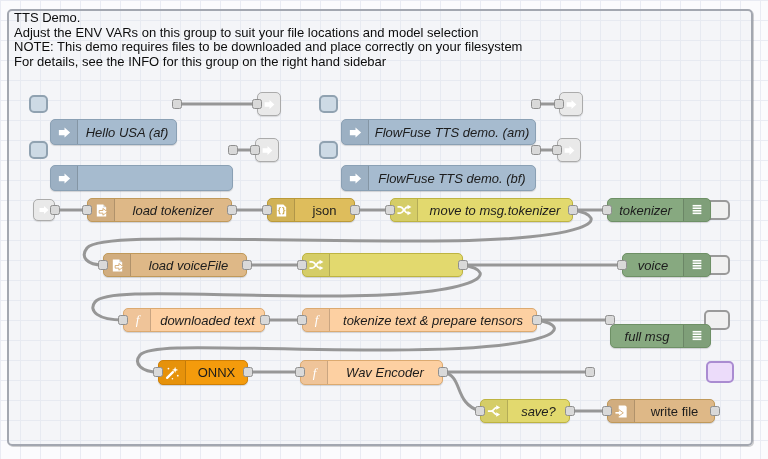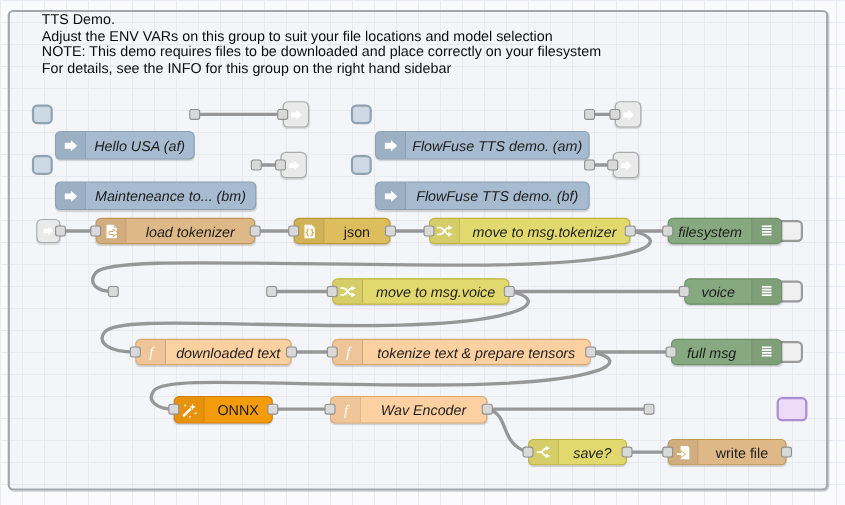--- a/index.html
+++ b/index.html
@@ -14,21 +14,21 @@
   }
   #group{
     position:absolute; left:7px; top:9px; width:746px; height:437px;
     border:2px solid #a3a7b0; border-radius:5px;
     background:rgba(228,231,240,0.30);
     box-shadow:1px 1px 0 rgba(0,0,0,0.18);
     box-sizing:border-box; z-index:0;
   }
   #group-label{
     position:absolute; left:14px; top:11px; z-index:2;
-    font-size:13px; line-height:14.5px; color:#0c0c0c; white-space:nowrap;margin-left:24px;
+    font-size:13px; line-height:14.5px; color:#0c0c0c; white-space:nowrap;
   }
   #group-label span{display:block;}
   svg.layer{position:absolute; left:0; top:0; z-index:1; pointer-events:none;}
   svg.layer.top{z-index:3;}
   svg.layer path.wire{stroke:#979797; stroke-width:3; fill:none; stroke-linecap:round; pointer-events:stroke;}
   svg.layer rect.port{fill:#d9d9d9; stroke:#8f8f8f; stroke-width:1; pointer-events:all;}
   .node{
     position:absolute; z-index:2; display:flex; align-items:stretch;
     border-radius:5px; box-sizing:border-box;
     box-shadow:0 1px 1px rgba(0,0,0,0.15);
@@ -135,21 +135,20 @@
         <path d="M2 5.2 H8 V2.6 L14 8 L8 13.4 V10.8 H2 Z" fill="#fff"></path>
       </svg>
   </div>
 
   <div class="node inject it" style="left:50px;top:137px;width:183px;height:26px">
     <span class="icn">
       <svg width="15" height="15" viewBox="0 0 16 16">
           <path d="M2 5.2 H8 V2.6 L14 8 L8 13.4 V10.8 H2 Z" fill="#fff"></path>
         </svg>
     </span>
-    <span class="lbl">Mainteneance to... (bm)</span>
   </div>
   <div class="linknode" style="left:255px;top:138px;width:24px;height:24px">
     <svg width="13" height="13" viewBox="0 0 16 16">
         <path d="M2 5.2 H8 V2.6 L14 8 L8 13.4 V10.8 H2 Z" fill="#fff"></path>
       </svg>
   </div>
 
   <div class="node inject it" style="left:341px;top:137px;width:195px;height:26px">
     <span class="icn">
       <svg width="15" height="15" viewBox="0 0 16 16">
@@ -205,34 +204,43 @@
 
   <div class="node debugnode it" style="left:607px;top:198px;width:104px;height:24px">
     <span class="icn r">
       <svg width="14" height="14" viewBox="0 0 16 16">
         <rect x="3" y="2.2" width="10" height="1.8" fill="#fff"></rect>
           <rect x="3" y="5.1" width="10" height="1.8" fill="#fff"></rect>
         <rect x="3" y="8" width="10" height="1.8" fill="#fff"></rect>
           <rect x="3" y="10.9" width="10" height="1.8" fill="#fff"></rect>
       </svg>
     </span>
-    <span class="lbl">filesystem</span>
-  </div>
-
+    <span class="lbl">tokenizer</span>
+  </div>
+
+  <div class="node filenode it" style="left:103px;top:253px;width:144px;height:24px">
+    <span class="icn">
+      <svg width="15" height="15" viewBox="0 0 16 16">
+        <path d="M3 1.5 h7 l3 3 V14.5 H3 Z" fill="#fff"></path>
+        <path d="M10 1.5 l3 3 h-3 z" fill="rgba(0,0,0,0.18)"></path>
+        <path d="M5.5 8 h4 V5.8 L14.4 9.4 L9.5 13 V10.8 H5.5 Z" fill="#fff" stroke="#cfa468" stroke-width="0.9"></path>
+      </svg>
+    </span>
+    <span class="lbl">load voiceFile</span>
+  </div>
 
   <div class="node changenode it" style="left:302px;top:253px;width:161px;height:24px">
     <span class="icn">
       <svg width="16" height="14" viewBox="0 0 18 16">
         <path d="M1.5 4.5 h3 c4 0 5 7 9 7" stroke="#fff" stroke-width="2" fill="none"></path>
         <path d="M1.5 11.5 h3 c4 0 5 -7 9 -7" stroke="#fff" stroke-width="2" fill="none"></path>
         <path d="M13 2 L17.5 4.5 L13 7 Z" fill="#fff"></path>
         <path d="M13 9 L17.5 11.5 L13 14 Z" fill="#fff"></path>
       </svg>
     </span>
-    <span class="lbl">move to msg.voice</span>
   </div>
 
   <div class="node debugnode it" style="left:622px;top:253px;width:89px;height:24px">
     <span class="icn r">
       <svg width="14" height="14" viewBox="0 0 16 16">
         <rect x="3" y="2.2" width="10" height="1.8" fill="#fff"></rect>
           <rect x="3" y="5.1" width="10" height="1.8" fill="#fff"></rect>
         <rect x="3" y="8" width="10" height="1.8" fill="#fff"></rect>
           <rect x="3" y="10.9" width="10" height="1.8" fill="#fff"></rect>
       </svg>
@@ -251,21 +259,21 @@
 
   <div class="node funcnode it" style="left:302px;top:308px;width:235px;height:24px">
     <span class="icn">
       <svg width="15" height="16" viewBox="0 0 16 16">
           <text x="8" y="12.5" font-size="14" font-style="italic" fill="#fff" text-anchor="middle" font-family="Liberation Serif, serif">f</text>
         </svg>
     </span>
     <span class="lbl">tokenize text &amp; prepare tensors</span>
   </div>
 
-  <div class="node debugnode it" style="left:610px;top:308px;width:101px;height:24px">
+  <div class="node debugnode it" style="left:610px;top:324px;width:101px;height:24px">
     <span class="icn r">
       <svg width="14" height="14" viewBox="0 0 16 16">
         <rect x="3" y="2.2" width="10" height="1.8" fill="#fff"></rect>
           <rect x="3" y="5.1" width="10" height="1.8" fill="#fff"></rect>
         <rect x="3" y="8" width="10" height="1.8" fill="#fff"></rect>
           <rect x="3" y="10.9" width="10" height="1.8" fill="#fff"></rect>
       </svg>
     </span>
     <span class="lbl">full msg</span>
   </div>

